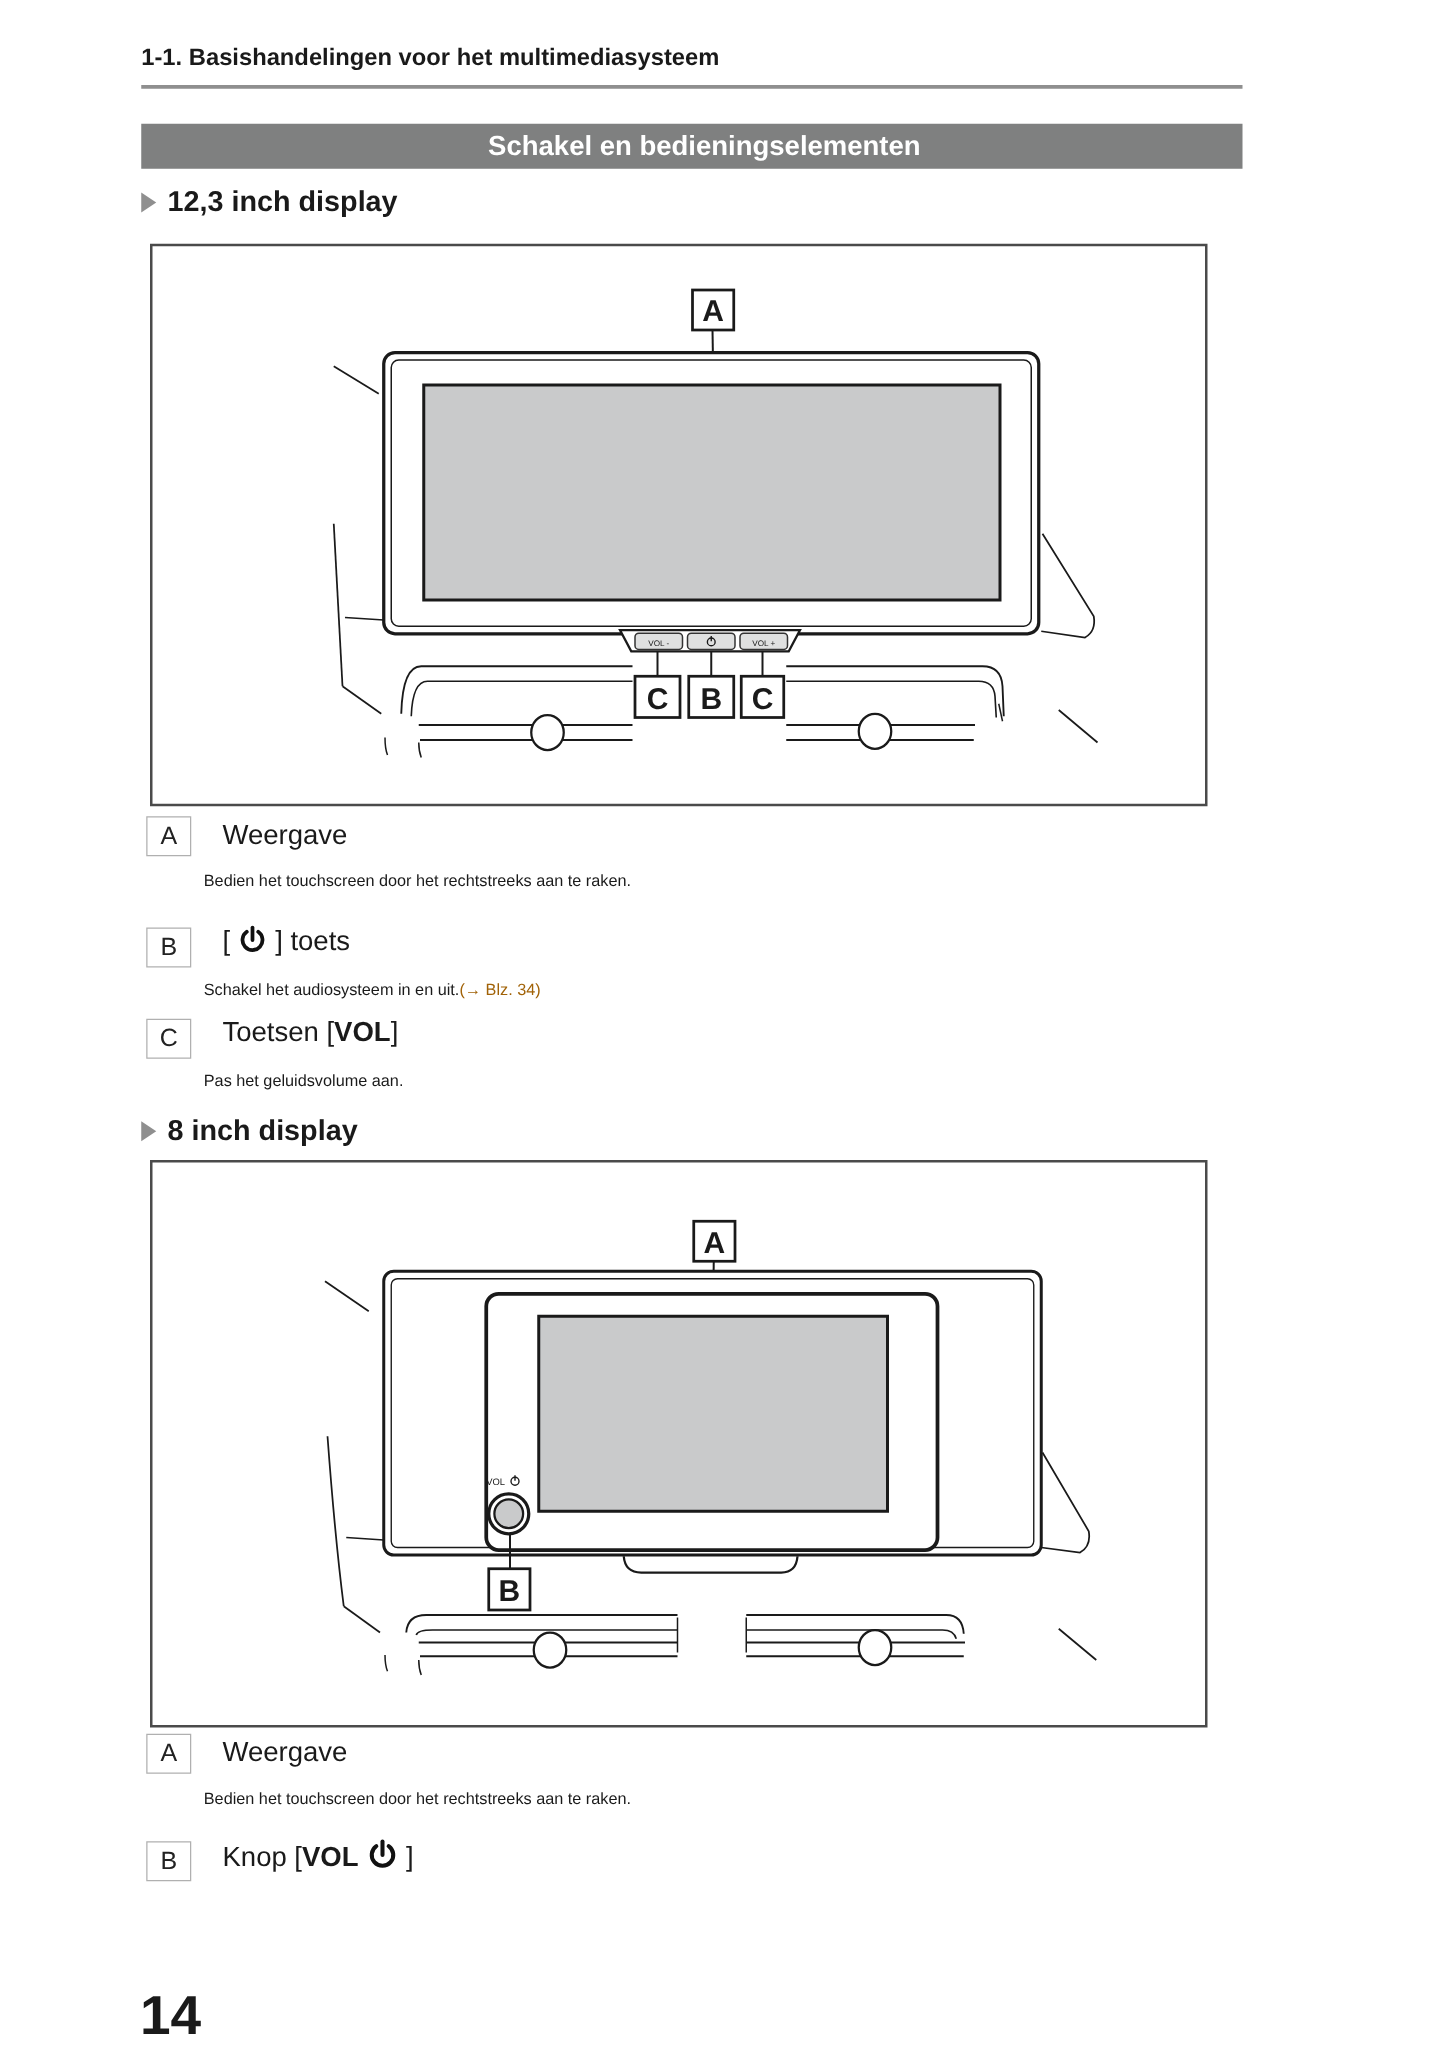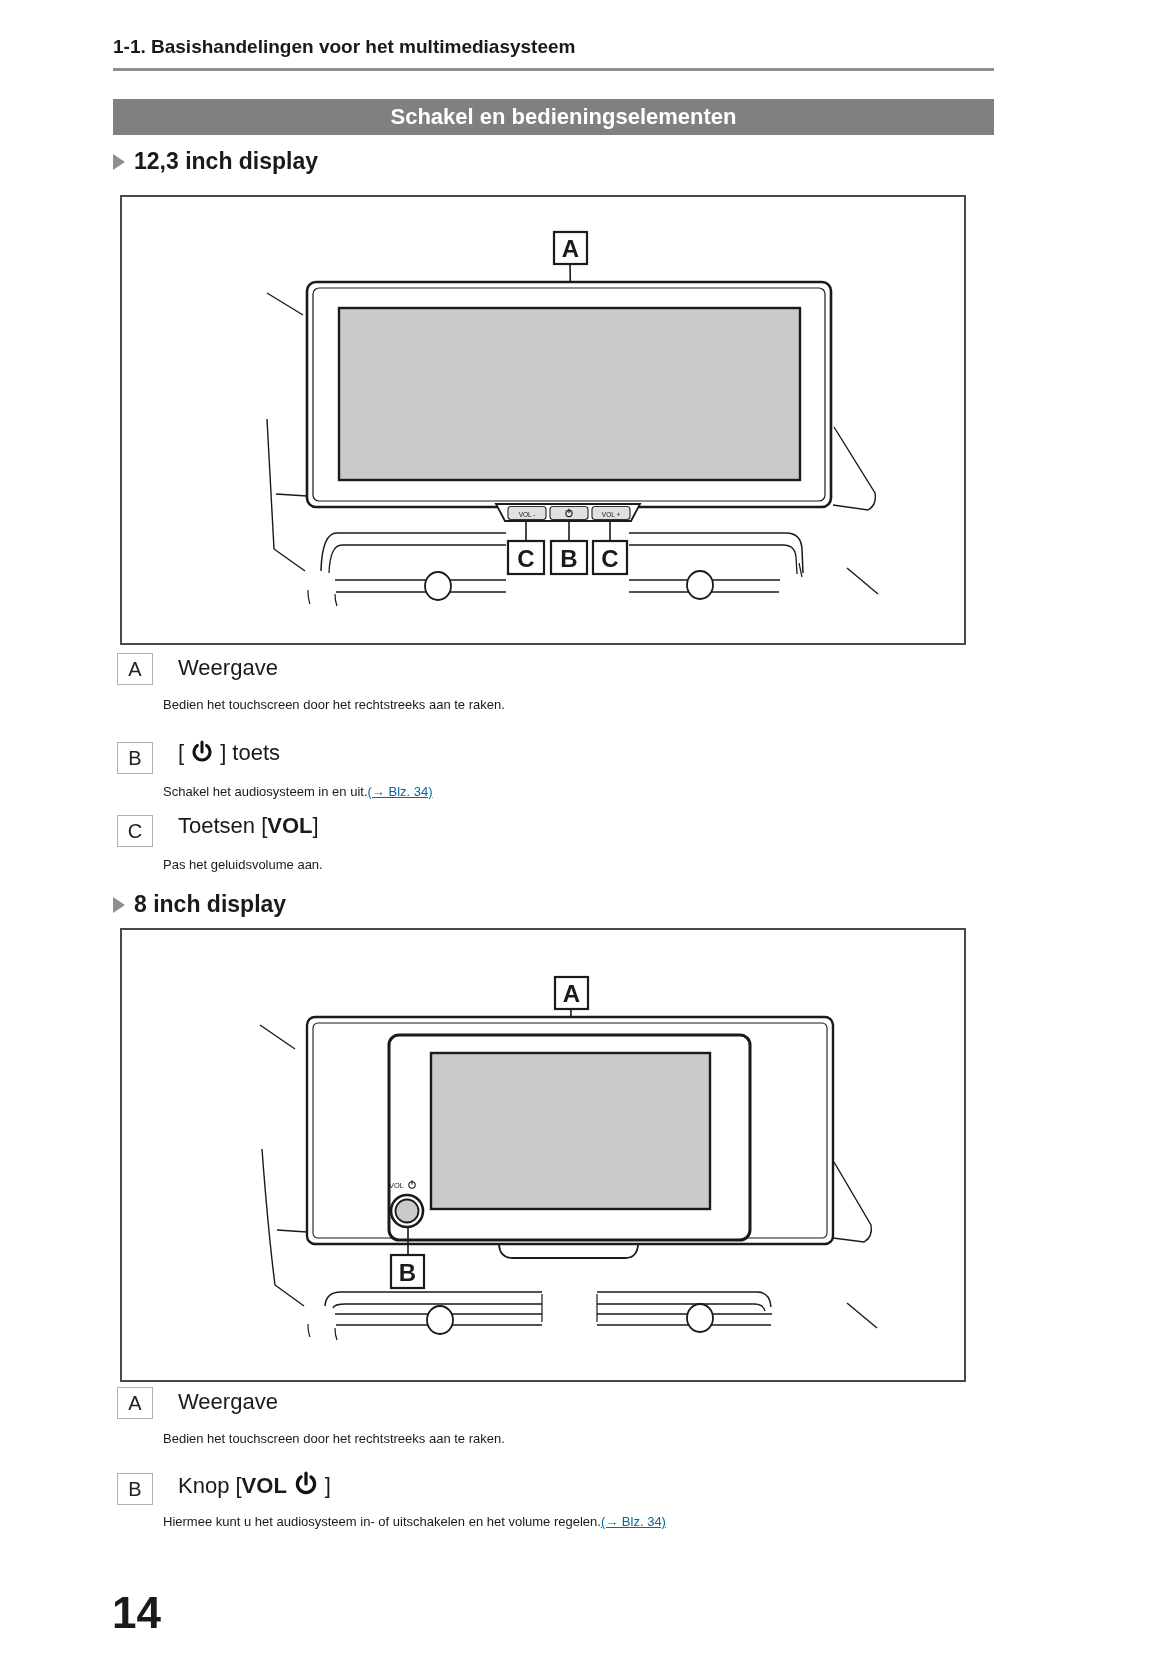--- a/index.html
+++ b/index.html
@@ -14,21 +14,21 @@
   .title-bar span{display:block;padding:5px 0 0 20px;font-size:22px;font-weight:bold;color:#ffffff;}
   .sec-heading{font-size:23px;font-weight:bold;display:flex;align-items:center;gap:9px;}
   .tri{width:0;height:0;border-top:8px solid transparent;border-bottom:8px solid transparent;border-left:12px solid #8f8f8f;display:inline-block;}
   .figure{border:2px solid #4a4a4a;background:#ffffff;}
   .figure svg{display:block;width:100%;height:100%;}
   .mini-box{width:34px;height:30px;border:1px solid #b0b0b0;background:#fff;
     display:flex;align-items:center;justify-content:center;font-size:20px;color:#222;}
   .row-title{font-size:22px;white-space:nowrap;margin-left:15px;}
   .row-title .b{font-weight:bold;}
   .row-desc{font-size:13px;white-space:nowrap;}
-  .row-desc .link{color:#0369a1;text-decoration:underline;}
+  .row-desc .link{color:#a16207;}
   .pagenum{left:112px;top:1588px;font-size:44px;font-weight:bold;}
   .pwr{display:inline-block;vertical-align:-6px;margin:0 6px;}
   svg text{font-family:"Liberation Sans","DejaVu Sans",sans-serif;}
   .d{stroke:#1a1a1a;fill:none;}
 </style>
 </head>
 <body>
 
 <div class="page">
 
@@ -194,19 +194,16 @@
 
   <div class="abs mini-box" style="left:117px;top:1473px;">
     <span>B</span>
   </div>
   <div class="abs row-title" style="left:163px;top:1471px;">
     <span>Knop [</span><span class="b">VOL</span><span class="pwr"><svg width="26" height="28" viewBox="0 0 24 26">
           <line x1="12" y1="2" x2="12" y2="12" stroke="#111" stroke-width="3" stroke-linecap="round"></line>
           <path d="M7.41,5.45 A8,8 0 1 0 16.59,5.45" fill="none" stroke="#111" stroke-width="3" stroke-linecap="round"></path>
         </svg></span><span>]</span>
   </div>
-  <div class="abs row-desc" style="left:163px;top:1514px;">
-    <span>Hiermee kunt u het audiosysteem in- of uitschakelen en het volume regelen.</span><span class="link">(→ Blz. 34)</span>
-  </div>
 
   <div class="abs pagenum">14</div>
 
 </div>
 
 </body></html>

